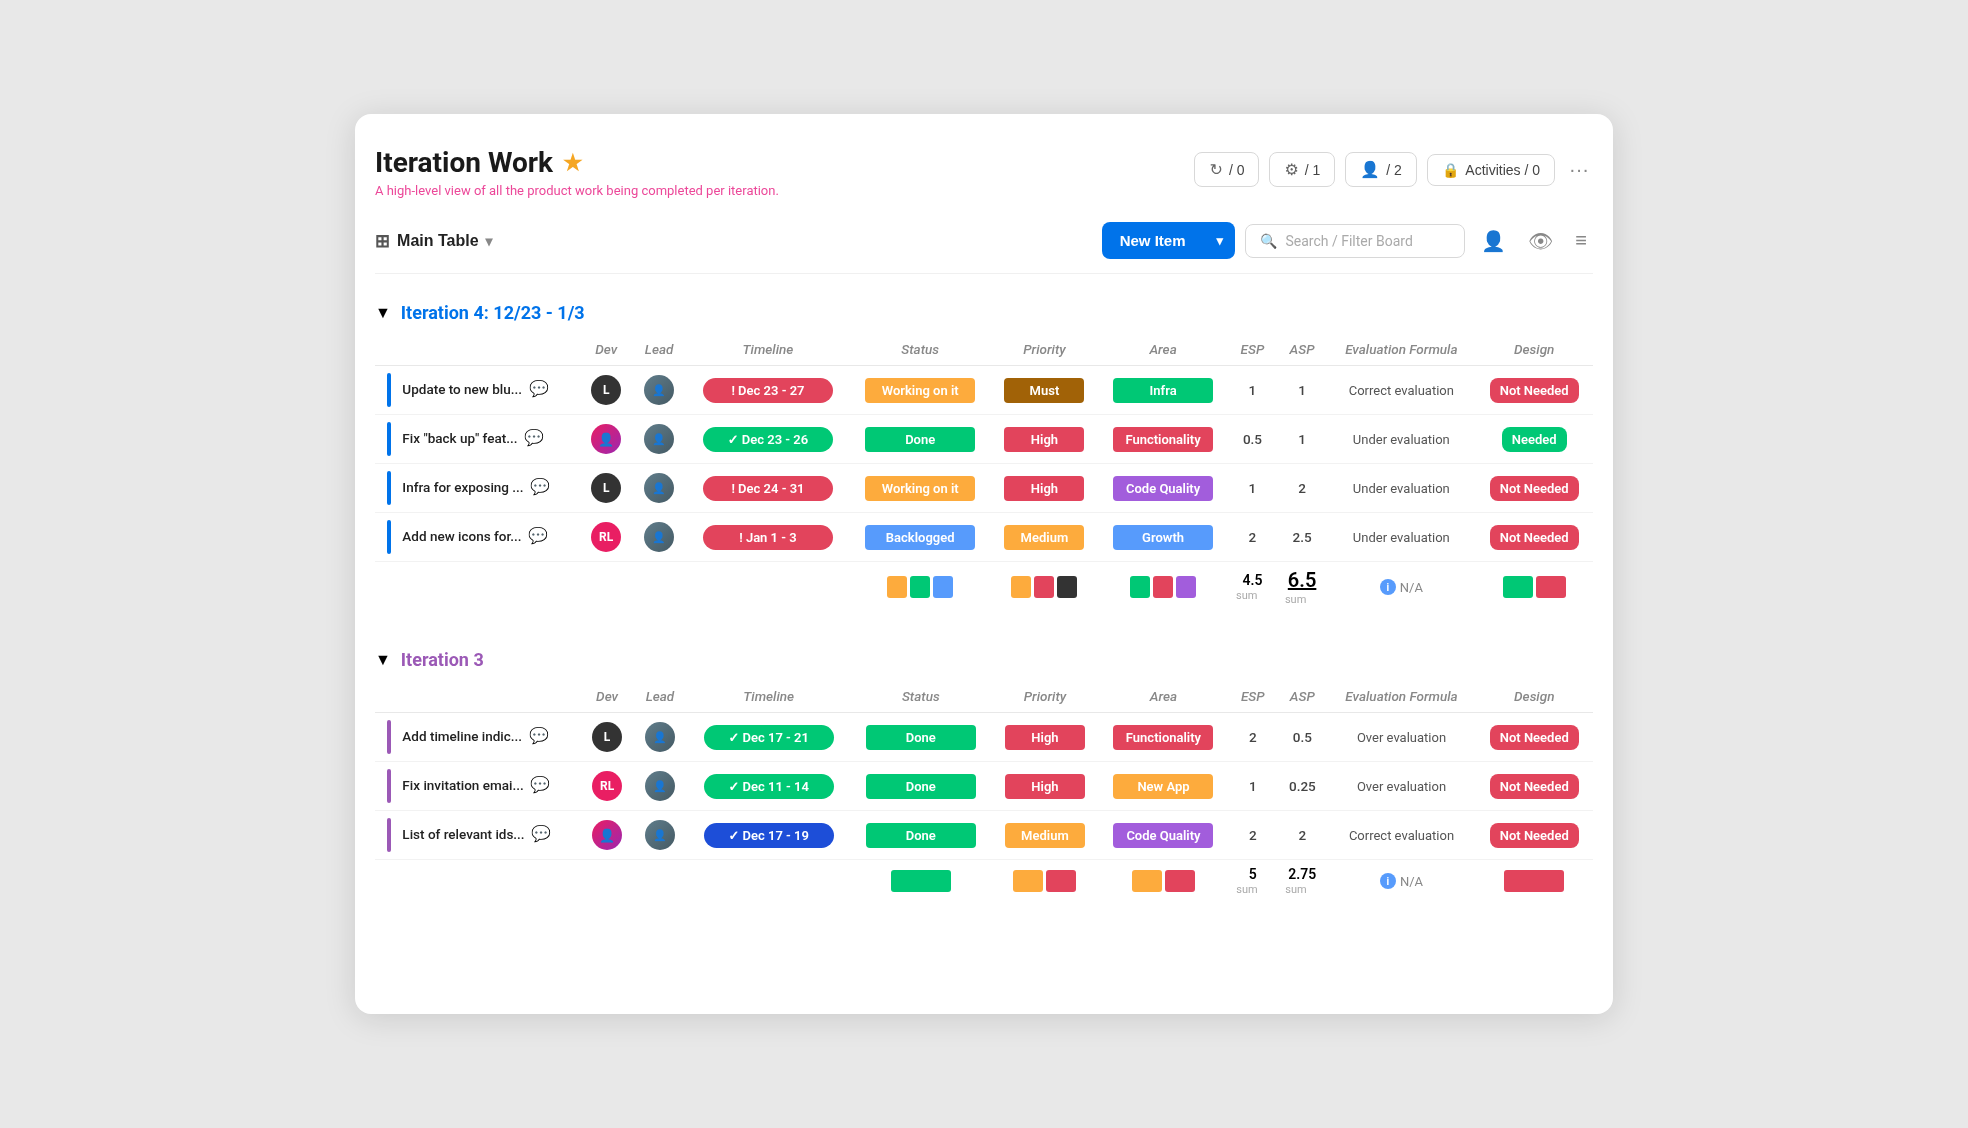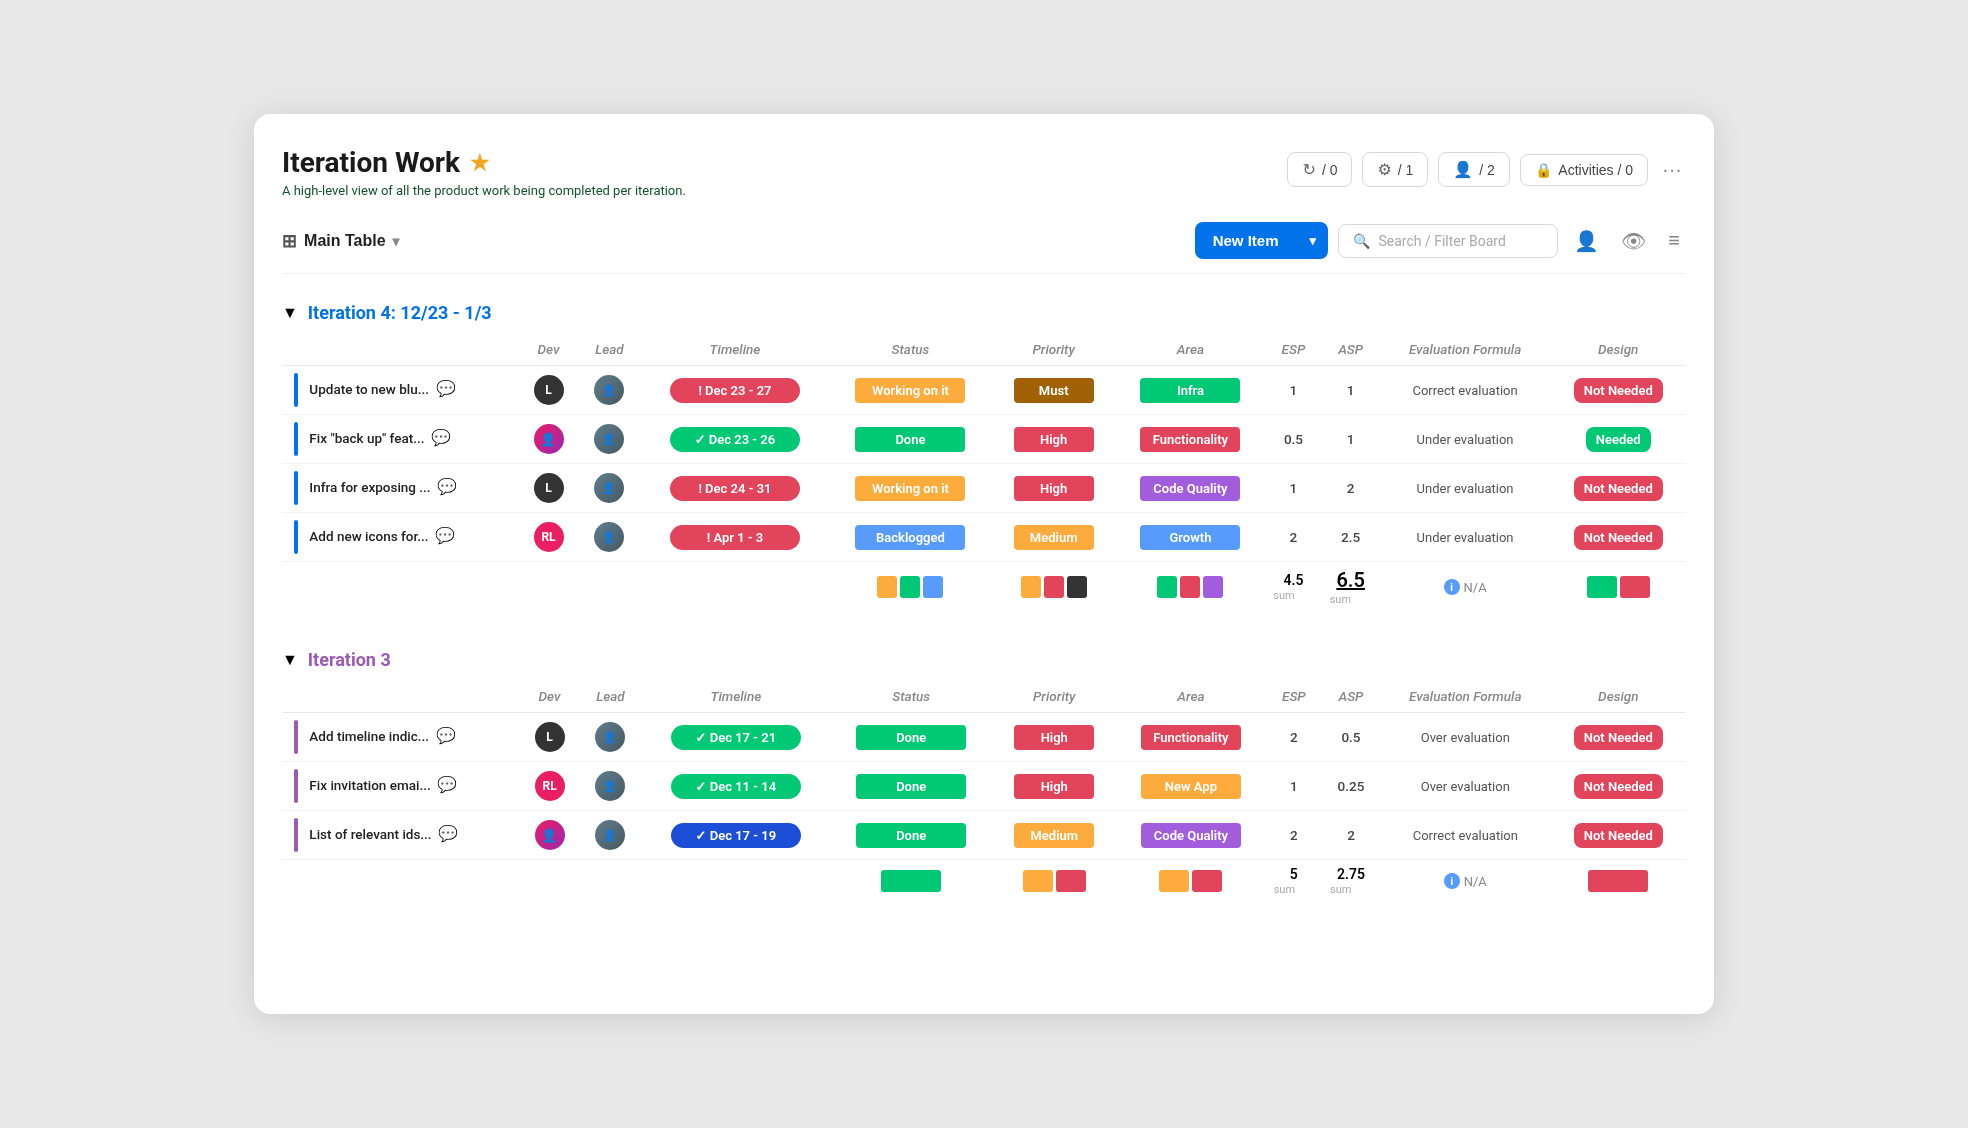--- a/index.html
+++ b/index.html
@@ -8,23 +8,23 @@
       font-family: -apple-system, BlinkMacSystemFont, 'Segoe UI', Roboto, sans-serif;
       display: flex;
       align-items: center;
       justify-content: center;
       min-height: 100vh;
       padding: 20px;
     }
     .app-container {
       background: #fff;
       border-radius: 16px;
-      width: 1460px;
+      width: 1258px;
       min-height: 900px;
-      padding: 32px 28px 36px;
+      padding: 32px 20px 36px;
       box-shadow: 0 4px 32px rgba(0,0,0,0.13);
       overflow: hidden;
     }
     
     .header {
       display: flex;
       align-items: flex-start;
       justify-content: space-between;
       margin-bottom: 24px;
     }
@@ -33,21 +33,21 @@
       font-size: 28px;
       font-weight: 700;
       color: #1a1a1a;
       display: flex;
       align-items: center;
       gap: 10px;
     }
     .star-icon { color: #f5a623; font-size: 22px; }
     .page-subtitle {
       font-size: 13px;
-      color: #14532d;
+      color: #ec4899;
       margin-top: 4px;
     }
     .header-right {
       display: flex;
       align-items: center;
       gap: 10px;
       margin-top: 6px;
     }
     .header-stat-btn {
       display: flex;
@@ -521,21 +521,21 @@
     <td class="name-cell">
       <span class="row-indicator" style="background:#0073ea;"></span>
       <span class="row-name">
         <span>Add new icons for...</span>
         <span class="comment-icon">💬</span>
       </span>
     </td>
     <td><div class="avatar" style="background:#e91e63;">RL</div></td>
     <td><div class="avatar-img" style="background:linear-gradient(135deg,#607d8b,#455a64);color:#fff;font-size:11px;">👤</div></td>
     <td>
-      <span class="timeline-badge" style="background:#e2445c;">! Apr 1 - 3</span>
+      <span class="timeline-badge" style="background:#e2445c;">! Jan 1 - 3</span>
     </td>
     <td>
       <span class="status-badge status-backlogged">Backlogged</span>
     </td>
     <td>
       <span class="priority-badge priority-medium">Medium</span>
     </td>
     <td>
       <span class="area-badge area-growth">Growth</span>
     </td>

